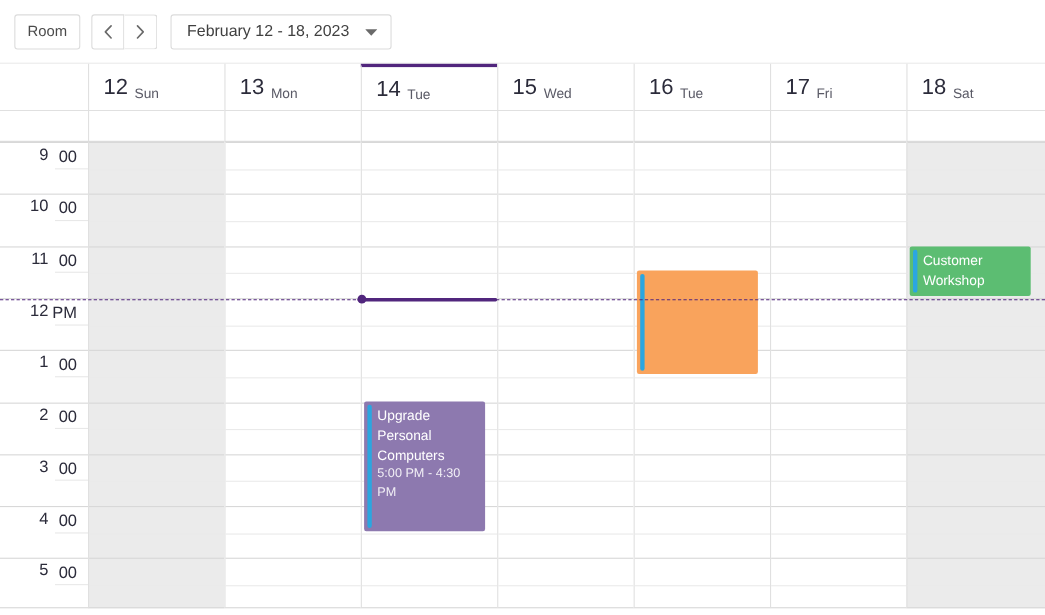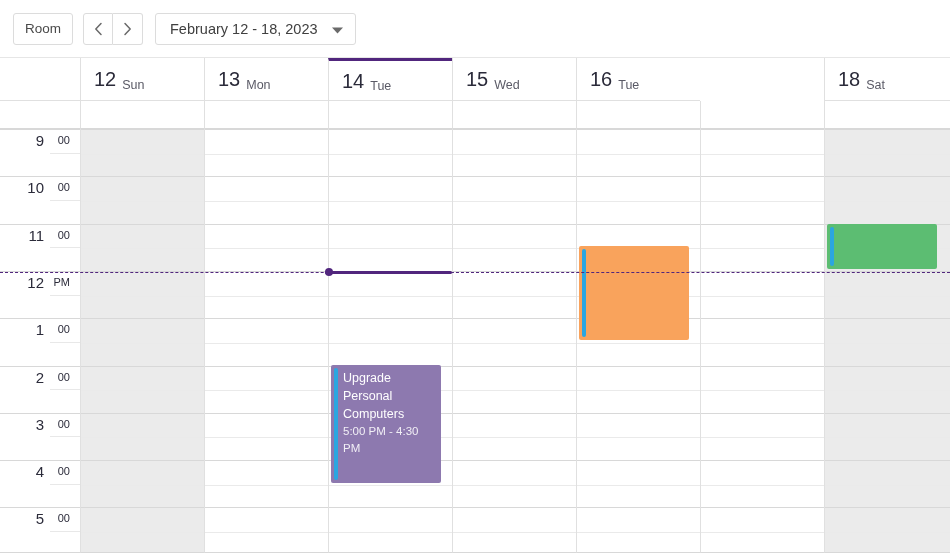--- a/index.html
+++ b/index.html
@@ -174,21 +174,21 @@
     right: 36px;
     top: 4px;
     font-size: 15px;
     color: #2b2b3a;
     line-height: 1;
   }
   .time-slot .meridiem {
     position: absolute;
     right: 10px;
     top: 6px;
-    font-size: 11px;
+    font-size: 15px;
     color: #2b2b3a;
     line-height: 1;
   }
   .time-slot .half-rule {
     position: absolute;
     left: 50px;
     right: 0;
     top: 23.65px;
     height: 1px;
     background: #e8e8e8;
@@ -344,20 +344,24 @@
         <span class="day-name">Tue</span>
       </div>
       <div class="day-head" style="left: 452px; width: 124px;">
         <span class="day-num">15</span>
         <span class="day-name">Wed</span>
       </div>
       <div class="day-head" style="left: 576px; width: 124px;">
         <span class="day-num">16</span>
         <span class="day-name">Tue</span>
       </div>
+      <div class="day-head" style="left: 700px; width: 124px;">
+        <span class="day-num">17</span>
+        <span class="day-name">Fri</span>
+      </div>
       <div class="day-head" style="left: 824px; width: 148px;">
         <span class="day-num">18</span>
         <span class="day-name">Sat</span>
       </div>
     </div>
 
   <div class="allday-row">
     <div class="allday-corner"></div>
 
   <div class="allday-cell weekend" style="left: 80px; width: 124px;"></div>
@@ -634,19 +638,20 @@
       <div class="event orange" style="left: 579px; top: 117px; width: 110px; height: 94px; background: rgb(249, 163, 92);">
         <div class="accent" style="background: rgb(43, 166, 224);"></div>
       </div>
       <div class="event purple" style="left: 331px; top: 236px; width: 110px; height: 118px; background: rgb(141, 121, 175);">
         <div class="accent" style="background: rgb(43, 166, 224);"></div>
         <div class="ev-title">Upgrade Personal Computers</div>
         <div class="ev-time">5:00 PM - 4:30 PM</div>
       </div>
       <div class="event green" style="left: 827px; top: 95px; width: 110px; height: 45px; background: rgb(92, 189, 114);">
         <div class="accent" style="background: rgb(43, 166, 224);"></div>
+        <div class="ev-title">Customer Workshop</div>
       </div>
       <div class="current-time-dashed" style="top: 142.5px; border-top-color: rgb(81, 38, 125);"></div>
       <div class="current-time-solid" style="top: 141.5px; left: 325px; width: 127px; background: rgb(81, 38, 125);"></div>
       <div class="current-time-dot" style="top: 139px; left: 325px; background: rgb(81, 38, 125);"></div>
     </div>
 
 </div>
 
 </body></html>

